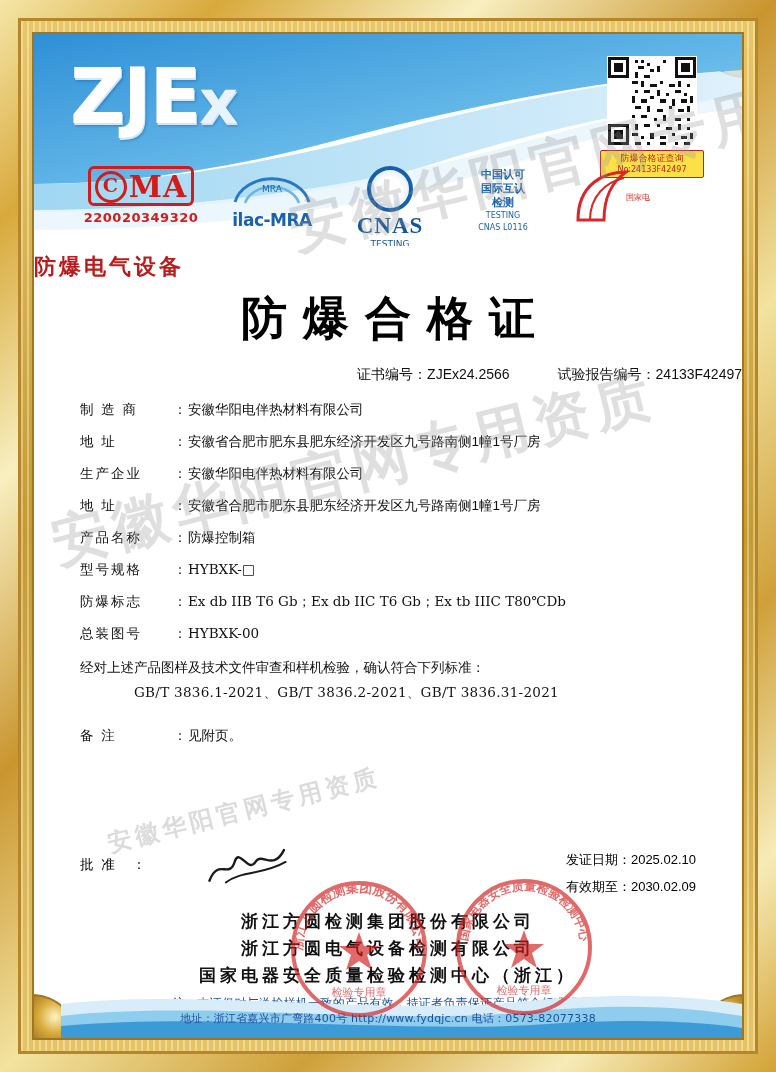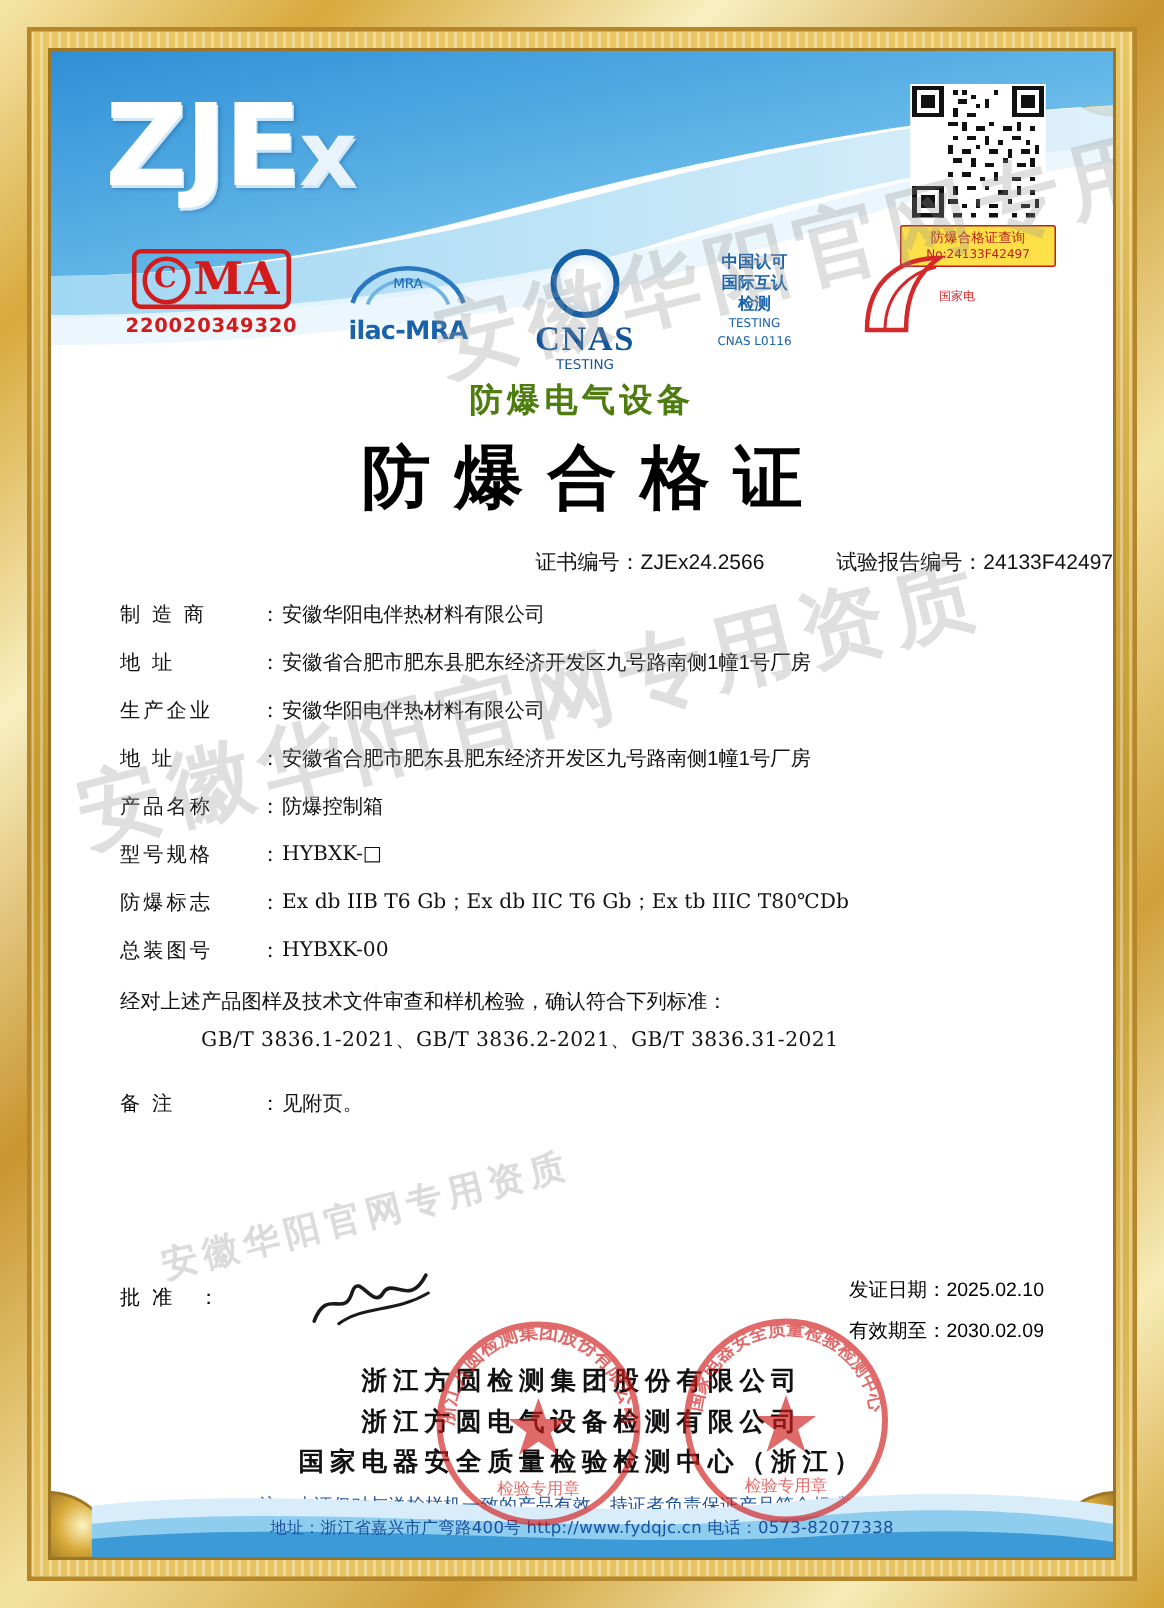--- a/index.html
+++ b/index.html
@@ -135,23 +135,23 @@
   .qr-label{
     margin-top:4px;
     font-size:9px;color:#b91f1f;line-height:1.3;
     border:1px solid #b91f1f;border-radius:2px;padding:2px 1px;
     background:#fde047;
   }
   .qr-no{font-family:"DejaVu Sans",sans-serif;font-size:8px;}
 
   
   .title-small{
-    text-align:center;
+    text-align:left;
     font-family:"DejaVu Sans", sans-serif;
-    font-weight:bold;font-size:22px;color:#4d7c0f;
+    font-weight:bold;font-size:22px;color:#b91c1c;
     letter-spacing:3px;margin-top:6px;
   }
   .title-big{
     text-align:center;
     font-family:"DejaVu Sans", sans-serif;
     font-weight:bold;font-size:46px;color:#000;
     letter-spacing:16px;margin-top:6px;text-indent:16px;
   }
   .cert-nos{
     display:flex;justify-content:flex-end;gap:48px;

